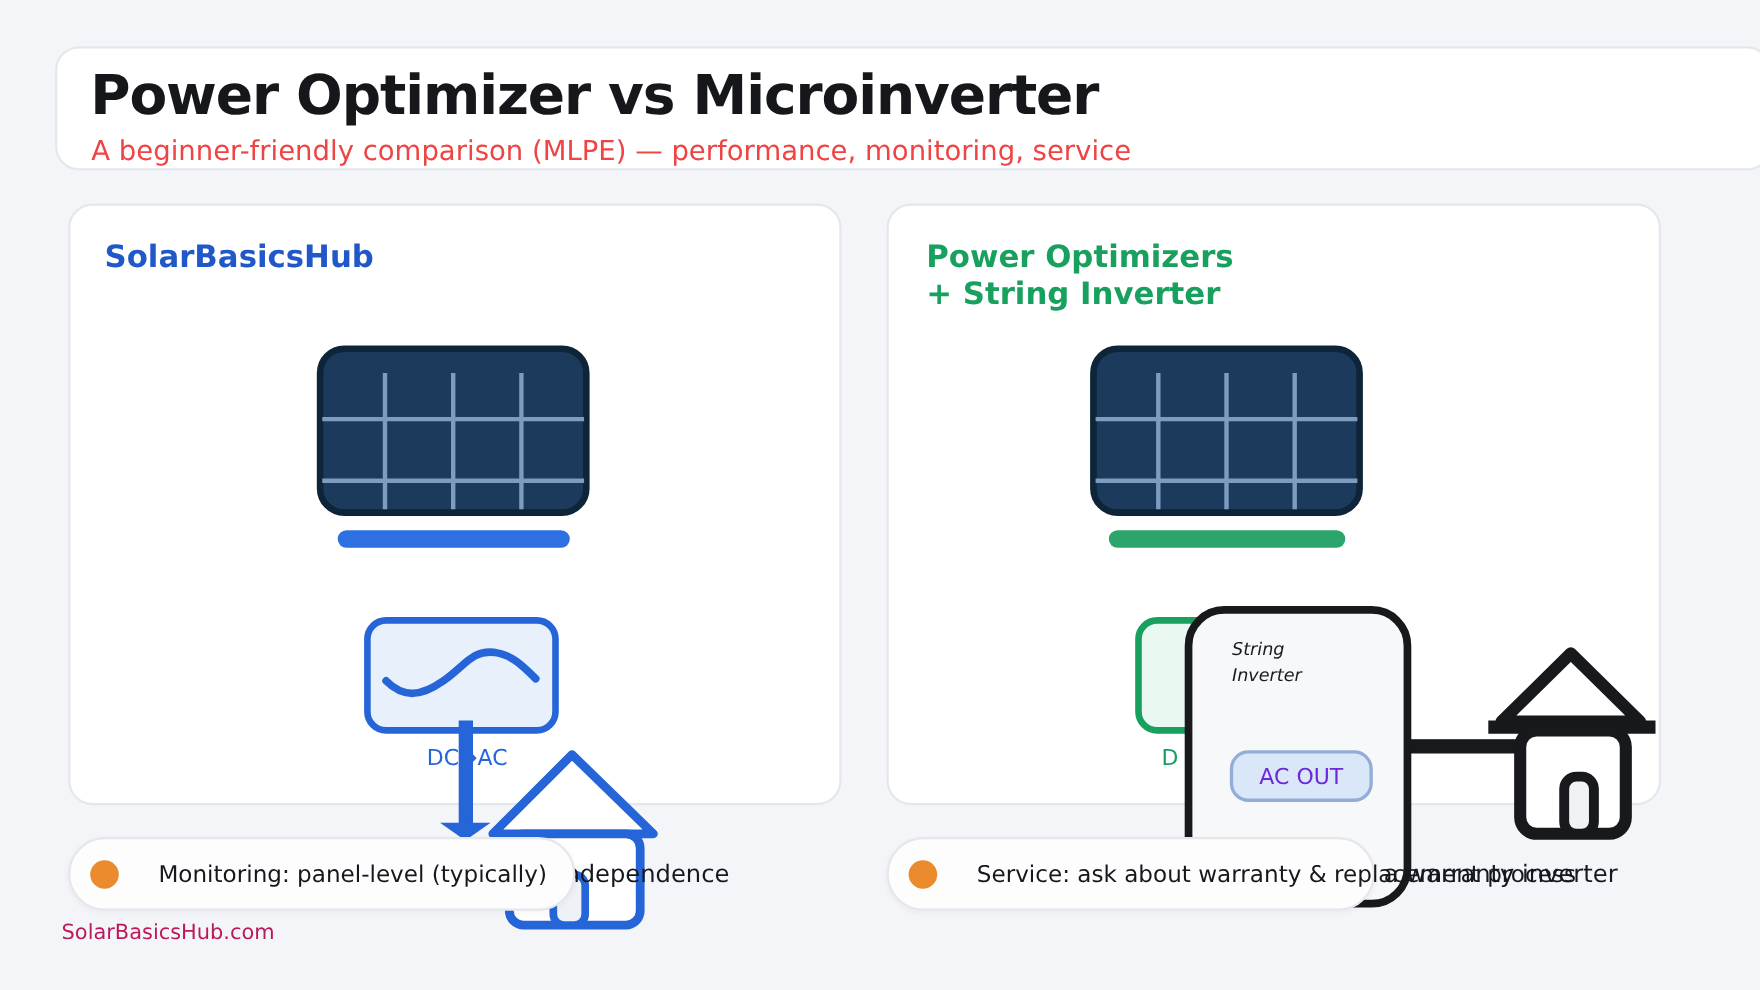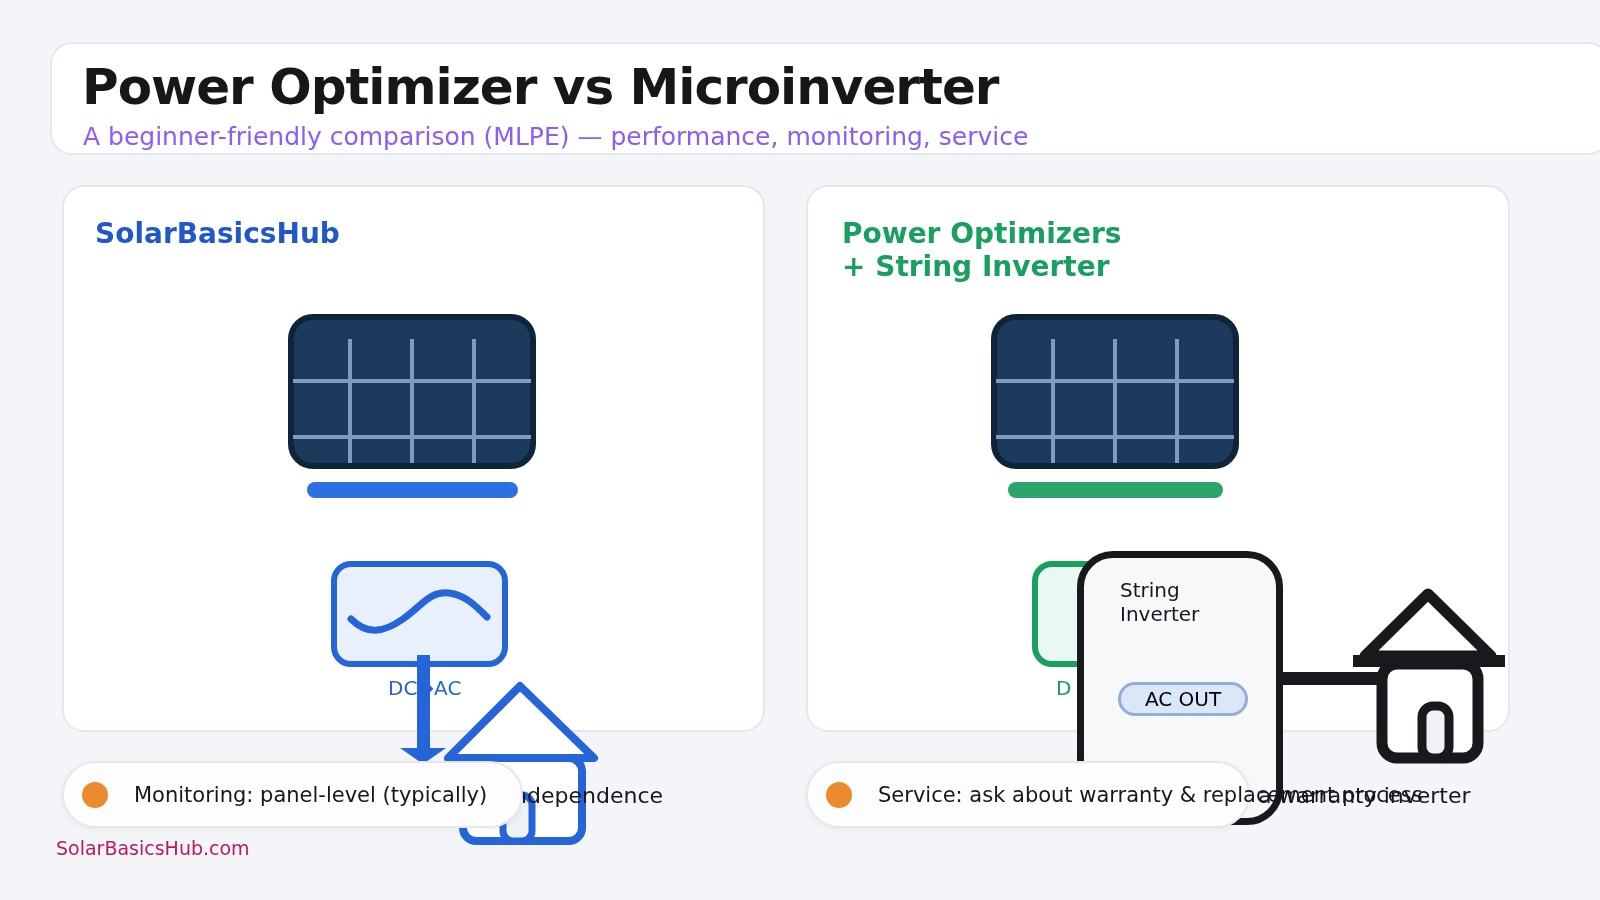--- a/index.html
+++ b/index.html
@@ -17,21 +17,21 @@
     border:2px solid #e4e7ec;
     border-radius:22px;
   }
   #header-card { left:50px; top:42px; width:1560px; height:113px; }
   #page-title {
     position:absolute; left:30px; top:14px;
     font-size:50px; font-weight:800; letter-spacing:-1px; color:#15171b;
   }
   #page-subtitle {
     position:absolute; left:31px; top:78px;
-    font-size:25px; color:#8b5cf6;
+    font-size:25px; color:#ef4444;
   }
   #left-card  { left:62px;  top:185px; width:703px; height:547px; }
   #right-card { left:806px; top:185px; width:704px; height:547px; }
   .panel-title { position:absolute; font-size:28px; font-weight:bold; }
   #left-title  { left:31px; top:30px; color:#2158c9; }
   #right-title { left:34px; top:30px; color:#18a05e; white-space:pre-line; line-height:33px; }
   .abs { position:absolute; }
   .z5 {z-index:5;} .z10 {z-index:10;} .z15 {z-index:15;} .z20 {z-index:20;} .z30 {z-index:30;}
 
   
@@ -55,27 +55,27 @@
     border-top:16px solid #2565d8;
   }
 
   
   #string-inverter-unit {
     left:1077px; top:551px; width:206px; height:274px;
     background:#f7f8fa; border:7px solid #17191d; border-radius:36px;
   }
   #string-inverter-label {
     position:absolute; left:36px; top:20px;
-    font-size:20px; line-height:24px; color:#17191d; white-space:pre-line;
+    font-size:16px; line-height:24px; color:#17191d; white-space:pre-line;font-style:italic;
   }
   #ac-out-pill {
-    position:absolute; left:34px; top:124px; width:130px; height:34px;
+    position:absolute; left:34px; top:124px; width:130px; height:47px;
     background:#d9e7f9; border:3px solid #93aed6; border-radius:17px;
     display:flex; align-items:center; justify-content:center;
-    font-size:20px; color:#000000;
+    font-size:20px; color:#6d28d9;
   }
   #connector-line { left:1281px; top:672px; width:102px; height:13px; background:#17191d; }
 
   
   .caption { position:absolute; font-size:22px; color:#15181e; white-space:nowrap; }
   #left-caption  { left:507px; top:783px; }
   #right-caption { left:1258px; top:783px; }
 
   
   .pill {
@@ -83,21 +83,21 @@
     background:#fdfdfe; border:2px solid #e5e7eb; border-radius:34px;
     box-shadow:0 2px 6px rgba(30,40,60,0.05);
     display:flex; align-items:center;
   }
   #left-pill  { left:62px;  width:461px; }
   #right-pill { left:806px; width:444px; }
   .pill-dot {
     width:26px; height:26px; border-radius:50%;
     background:#ec8b2d; margin-left:18px; flex:0 0 auto;
   }
-  .pill-text { font-size:21px; color:#16181d; margin-left:26px; white-space:nowrap; }
+  .pill-text { font-size:21px; color:#16181d; margin-left:36px; white-space:nowrap; }
 
   #footer-text { position:absolute; left:56px; top:837px; font-size:19px; color:#be185d; }
 </style>
 </head>
 <body>
 
 <div class="card" id="header-card">
   <div id="page-title">Power Optimizer vs Microinverter</div>
   <div id="page-subtitle">A beginner-friendly comparison (MLPE) — performance, monitoring, service</div>
 </div>

